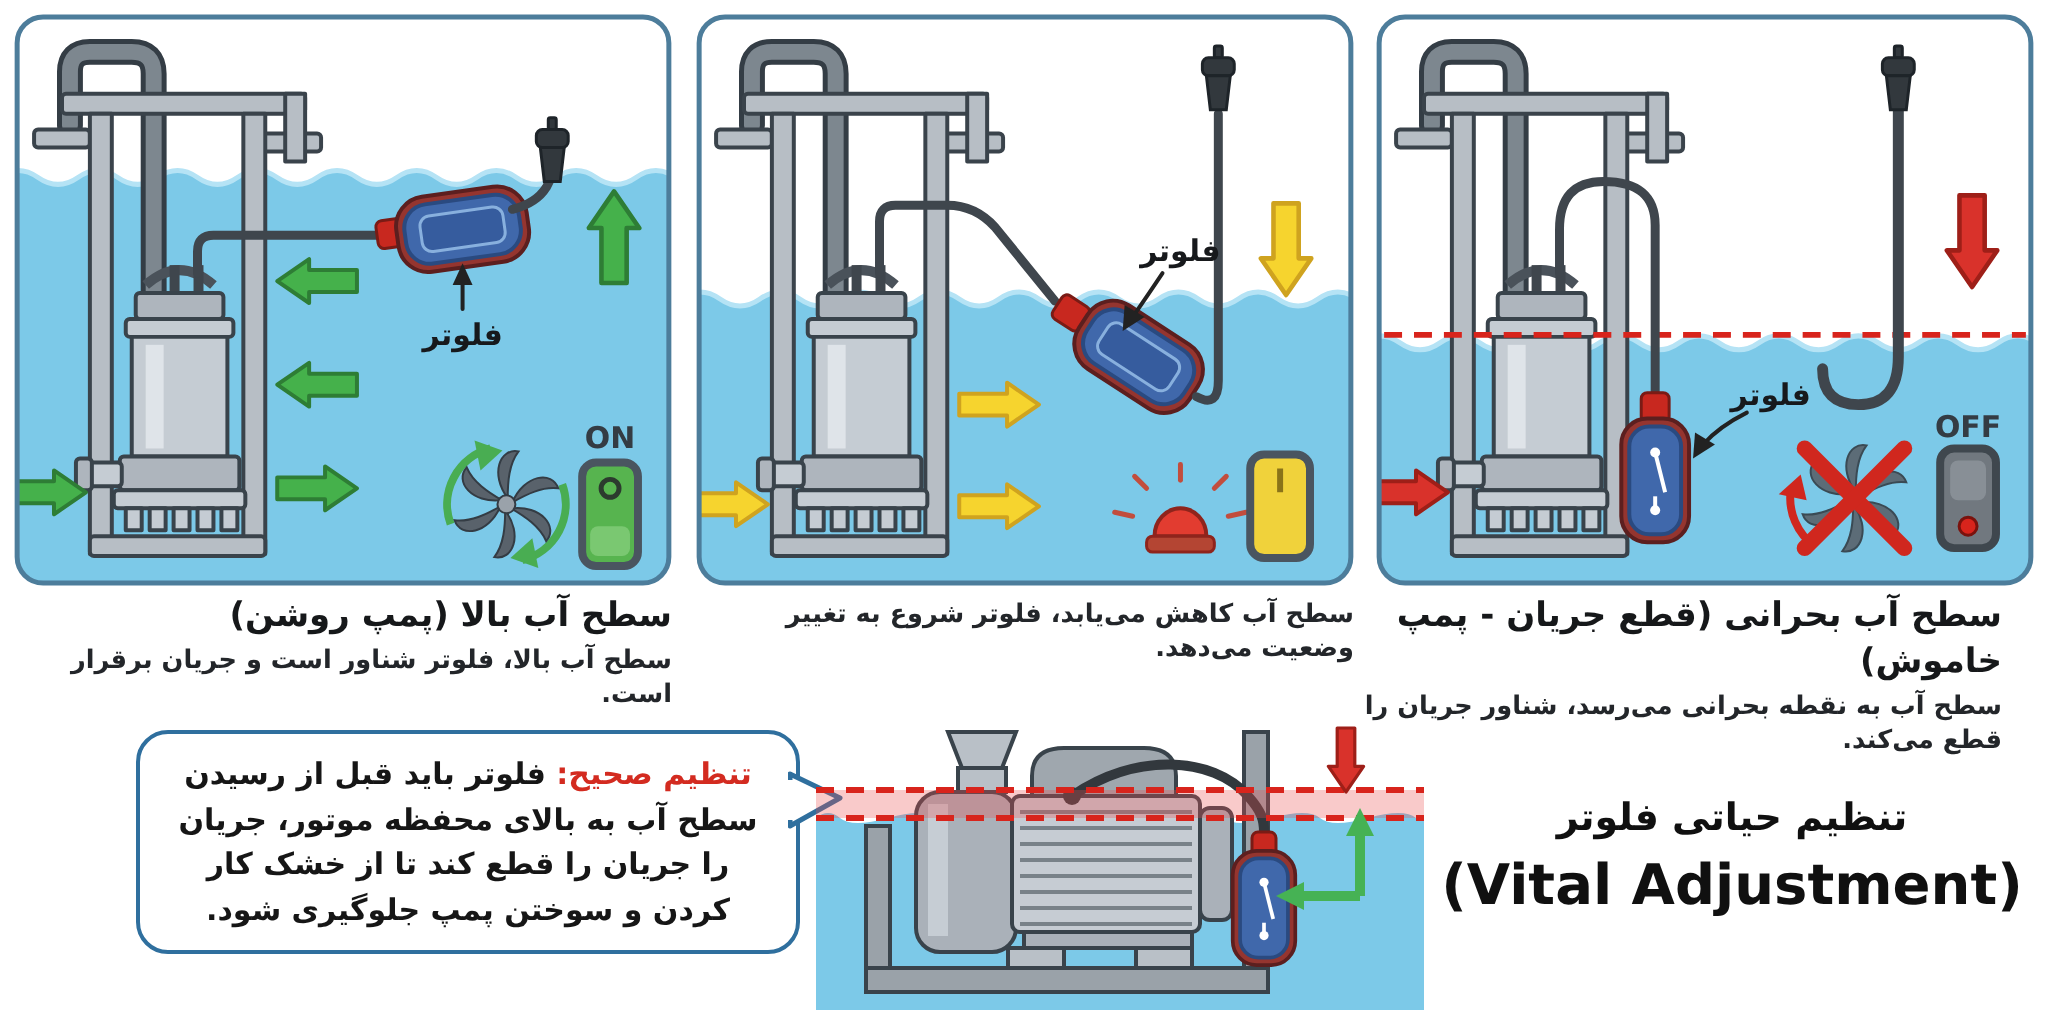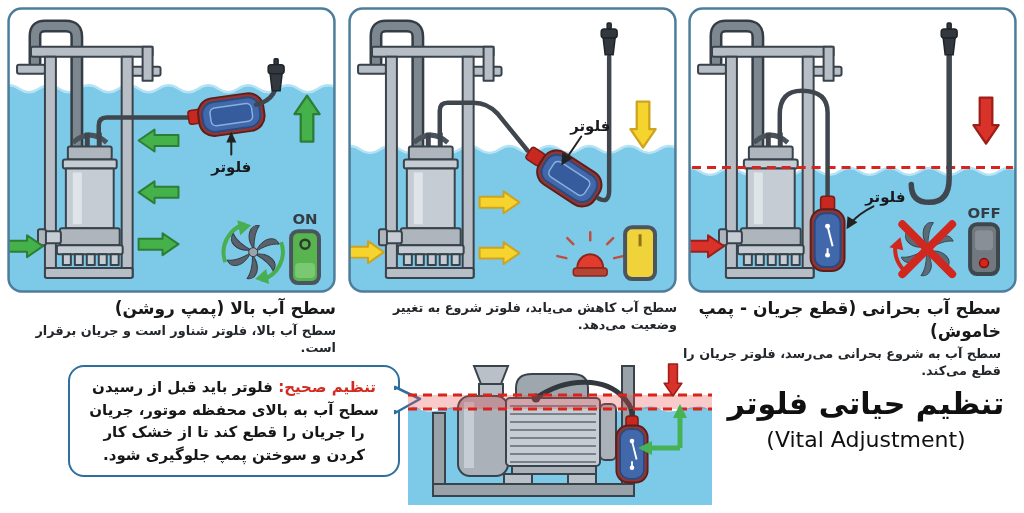--- a/index.html
+++ b/index.html
@@ -27,22 +27,22 @@
   .dashred{stroke:#d8241c;stroke-width:3;stroke-dasharray:9 6;fill:none;}
   
   #note{position:absolute;left:68px;top:365px;width:332px;box-sizing:border-box;
         background:#fff;border:2.5px solid #2f6f9e;border-radius:16px;
         padding:9px 12px;direction:rtl;text-align:center;
         font-size:15px;font-weight:bold;line-height:1.5;color:#161616;}
   #note .hl{color:#d32b20;}
   #note-tail{position:absolute;right:-24px;top:18px;}
   
   #vital{position:absolute;left:716px;top:386px;width:300px;text-align:center;color:#101010;}
-  #vital .fa{font-size:30px;font-weight:bold;direction:rtl;}
-  #vital .en{font-size:22px;font-weight:normal;margin-top:6px;}
+  #vital .fa{font-size:19px;font-weight:bold;direction:rtl;margin-top:12px;}
+  #vital .en{font-size:28px;font-weight:bold;margin-top:6px;}
   #bottom-illu{position:absolute;left:400px;top:358px;}
 </style>
 </head>
 <body>
 
 <div id="stage">
 
   <svg width="0" height="0" style="position:absolute" aria-hidden="true">
     <defs>
       <path id="arrowR" d="M-20,-5.5 L4,-5.5 L4,-11 L20,0 L4,11 L4,5.5 L-20,5.5 Z"></path>
@@ -252,21 +252,21 @@
 
   <div class="caption" style="left:7px;width:329px">
     <div class="t">سطح آب بالا (پمپ روشن)</div>
     <div class="s">سطح آب بالا، فلوتر شناور است و جریان برقرار است.</div>
   </div>
   <div class="caption" style="left:348px;width:329px">
     <div class="s">سطح آب کاهش می‌یابد، فلوتر شروع به تغییر وضعیت می‌دهد.</div>
   </div>
   <div class="caption" style="left:672px;width:329px">
     <div class="t">سطح آب بحرانی (قطع جریان - پمپ خاموش)</div>
-    <div class="s">سطح آب به شروع بحرانی می‌رسد، فلوتر جریان را قطع می‌کند.</div>
+    <div class="s">سطح آب به نقطه بحرانی می‌رسد، شناور جریان را قطع می‌کند.</div>
   </div>
 
   <div id="note">
     <span class="hl">تنظیم صحیح:</span><span> فلوتر باید قبل از رسیدن سطح آب به بالای محفظه موتور، جریان را جریان را قطع کند تا از خشک کار کردن و سوختن پمپ جلوگیری شود.</span>
     <svg id="note-tail" width="28" height="30">
       <polygon points="1,2 26,14 1,28" fill="#fff" stroke="#2f6f9e" stroke-width="2.5" stroke-linejoin="round"></polygon>
       <line x1="1.5" y1="5" x2="1.5" y2="25" stroke="#fff" stroke-width="4"></line>
     </svg>
   </div>
 

